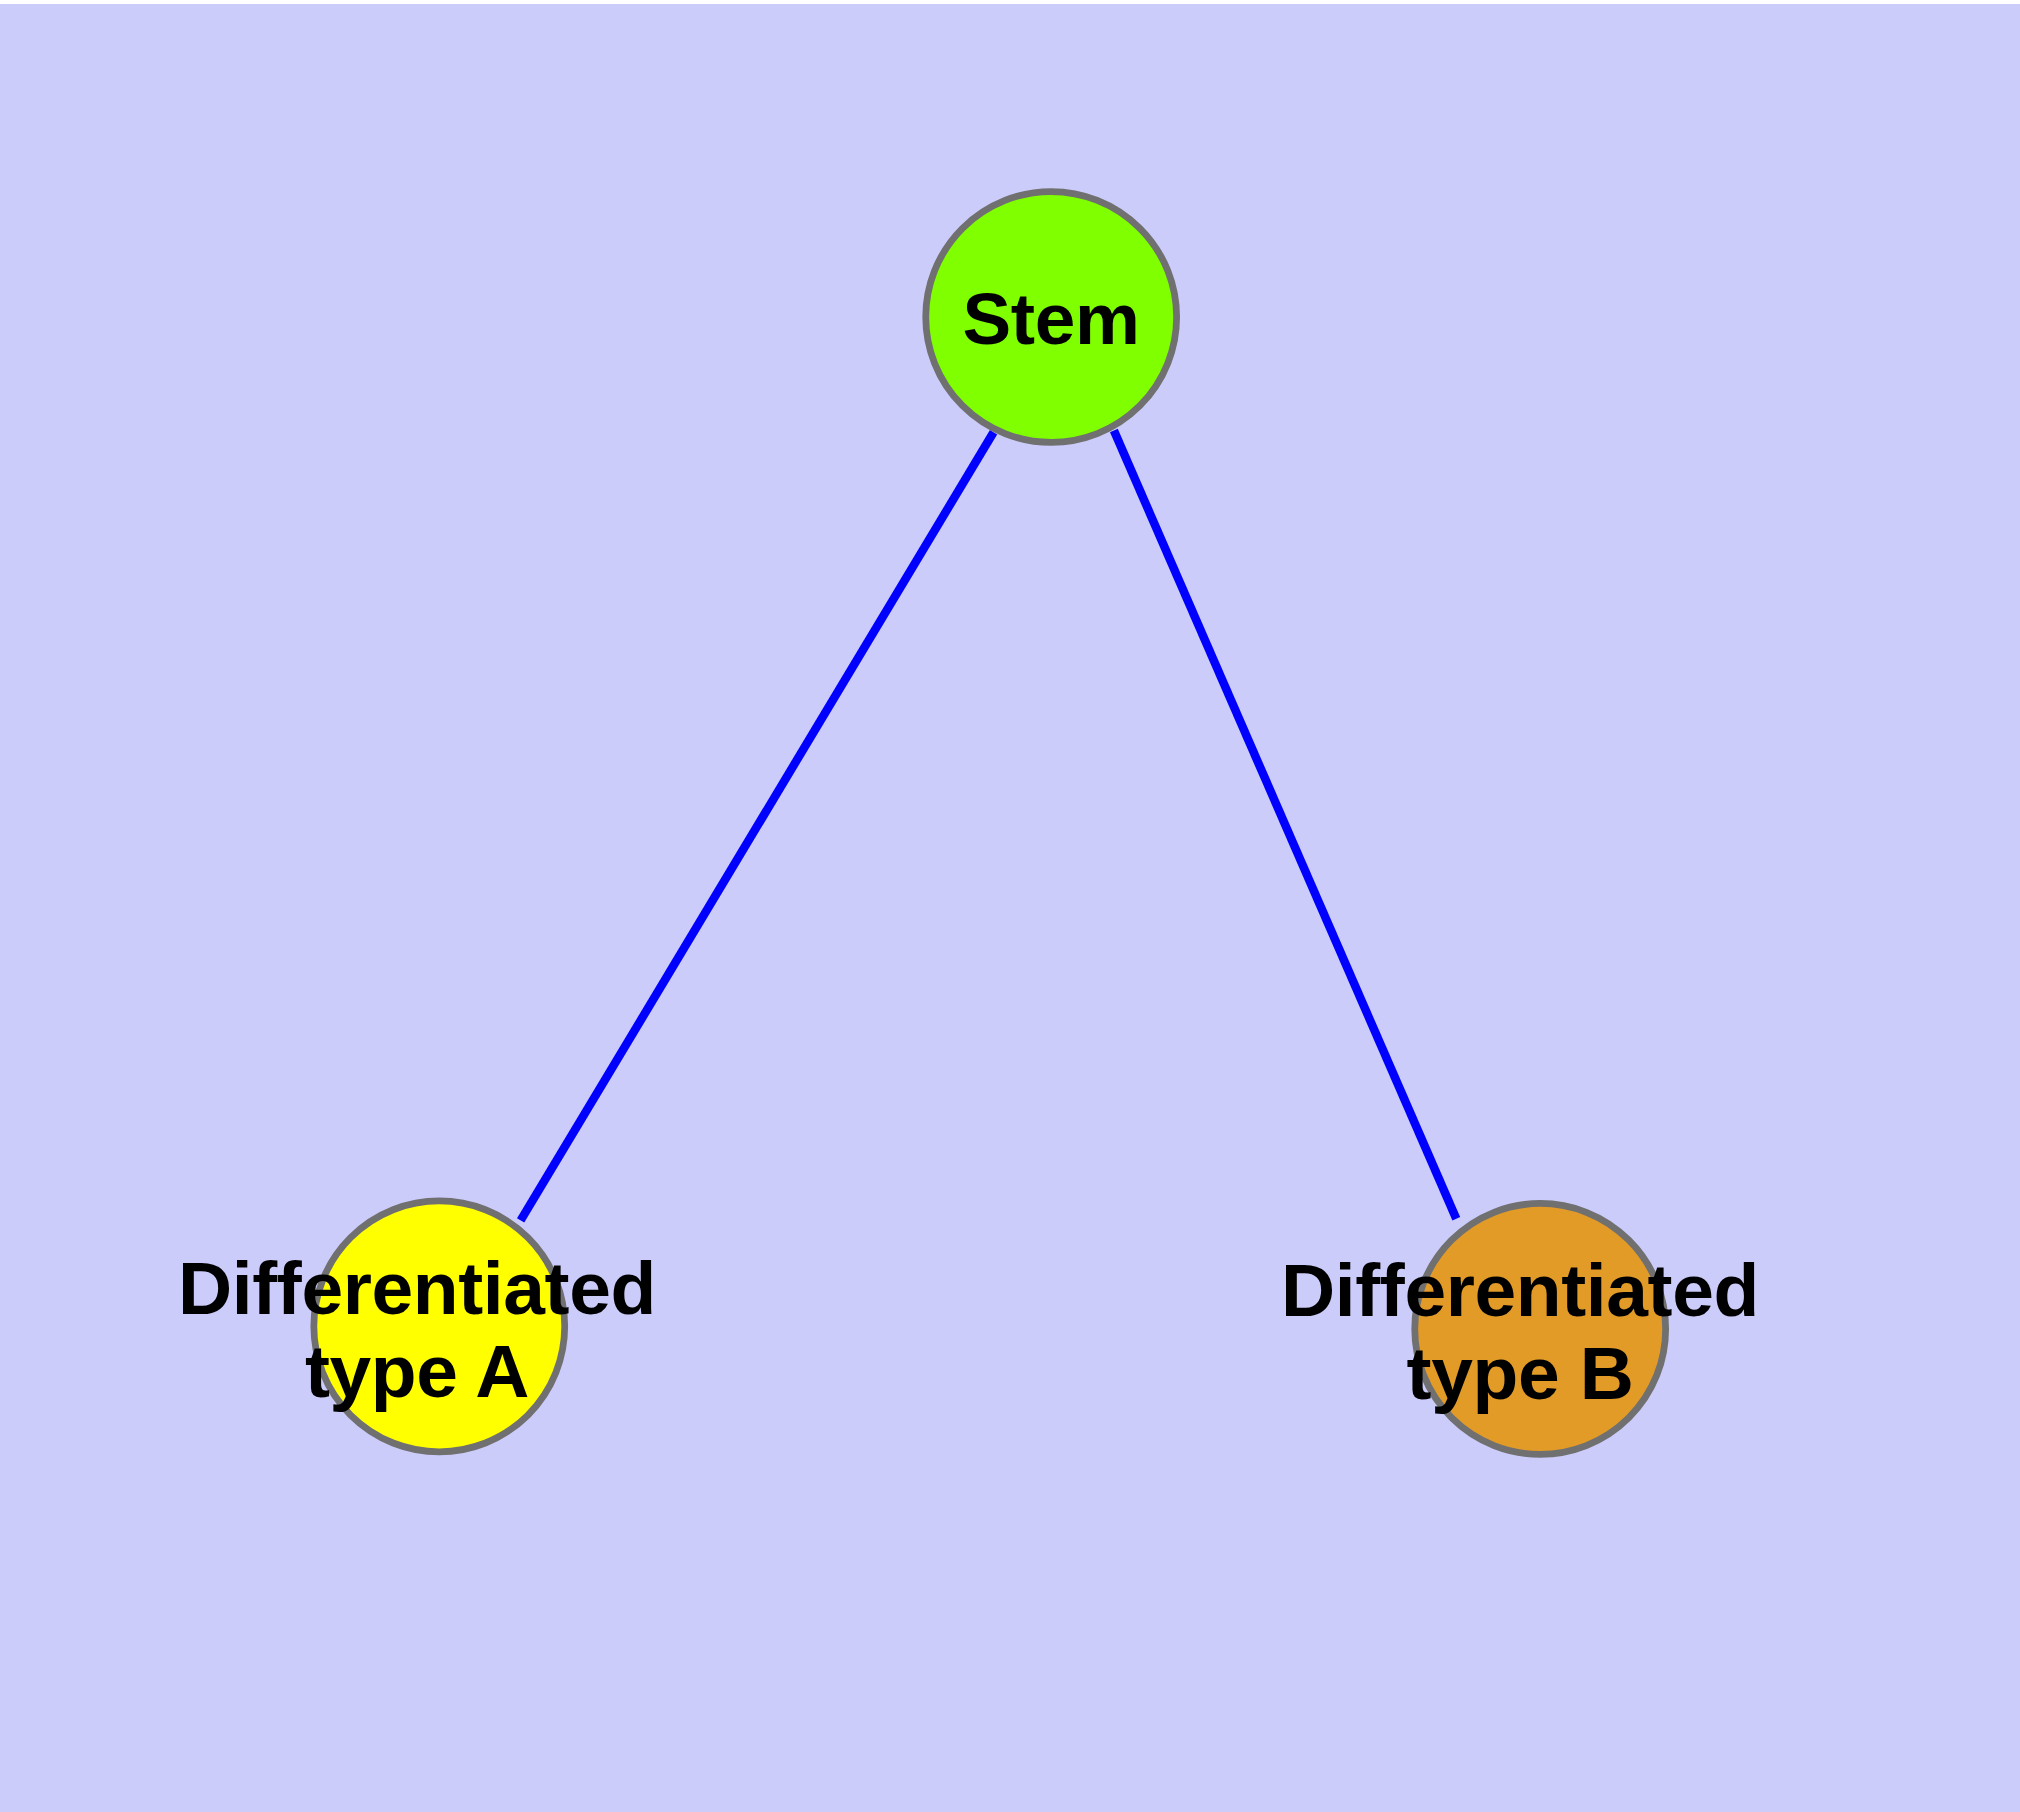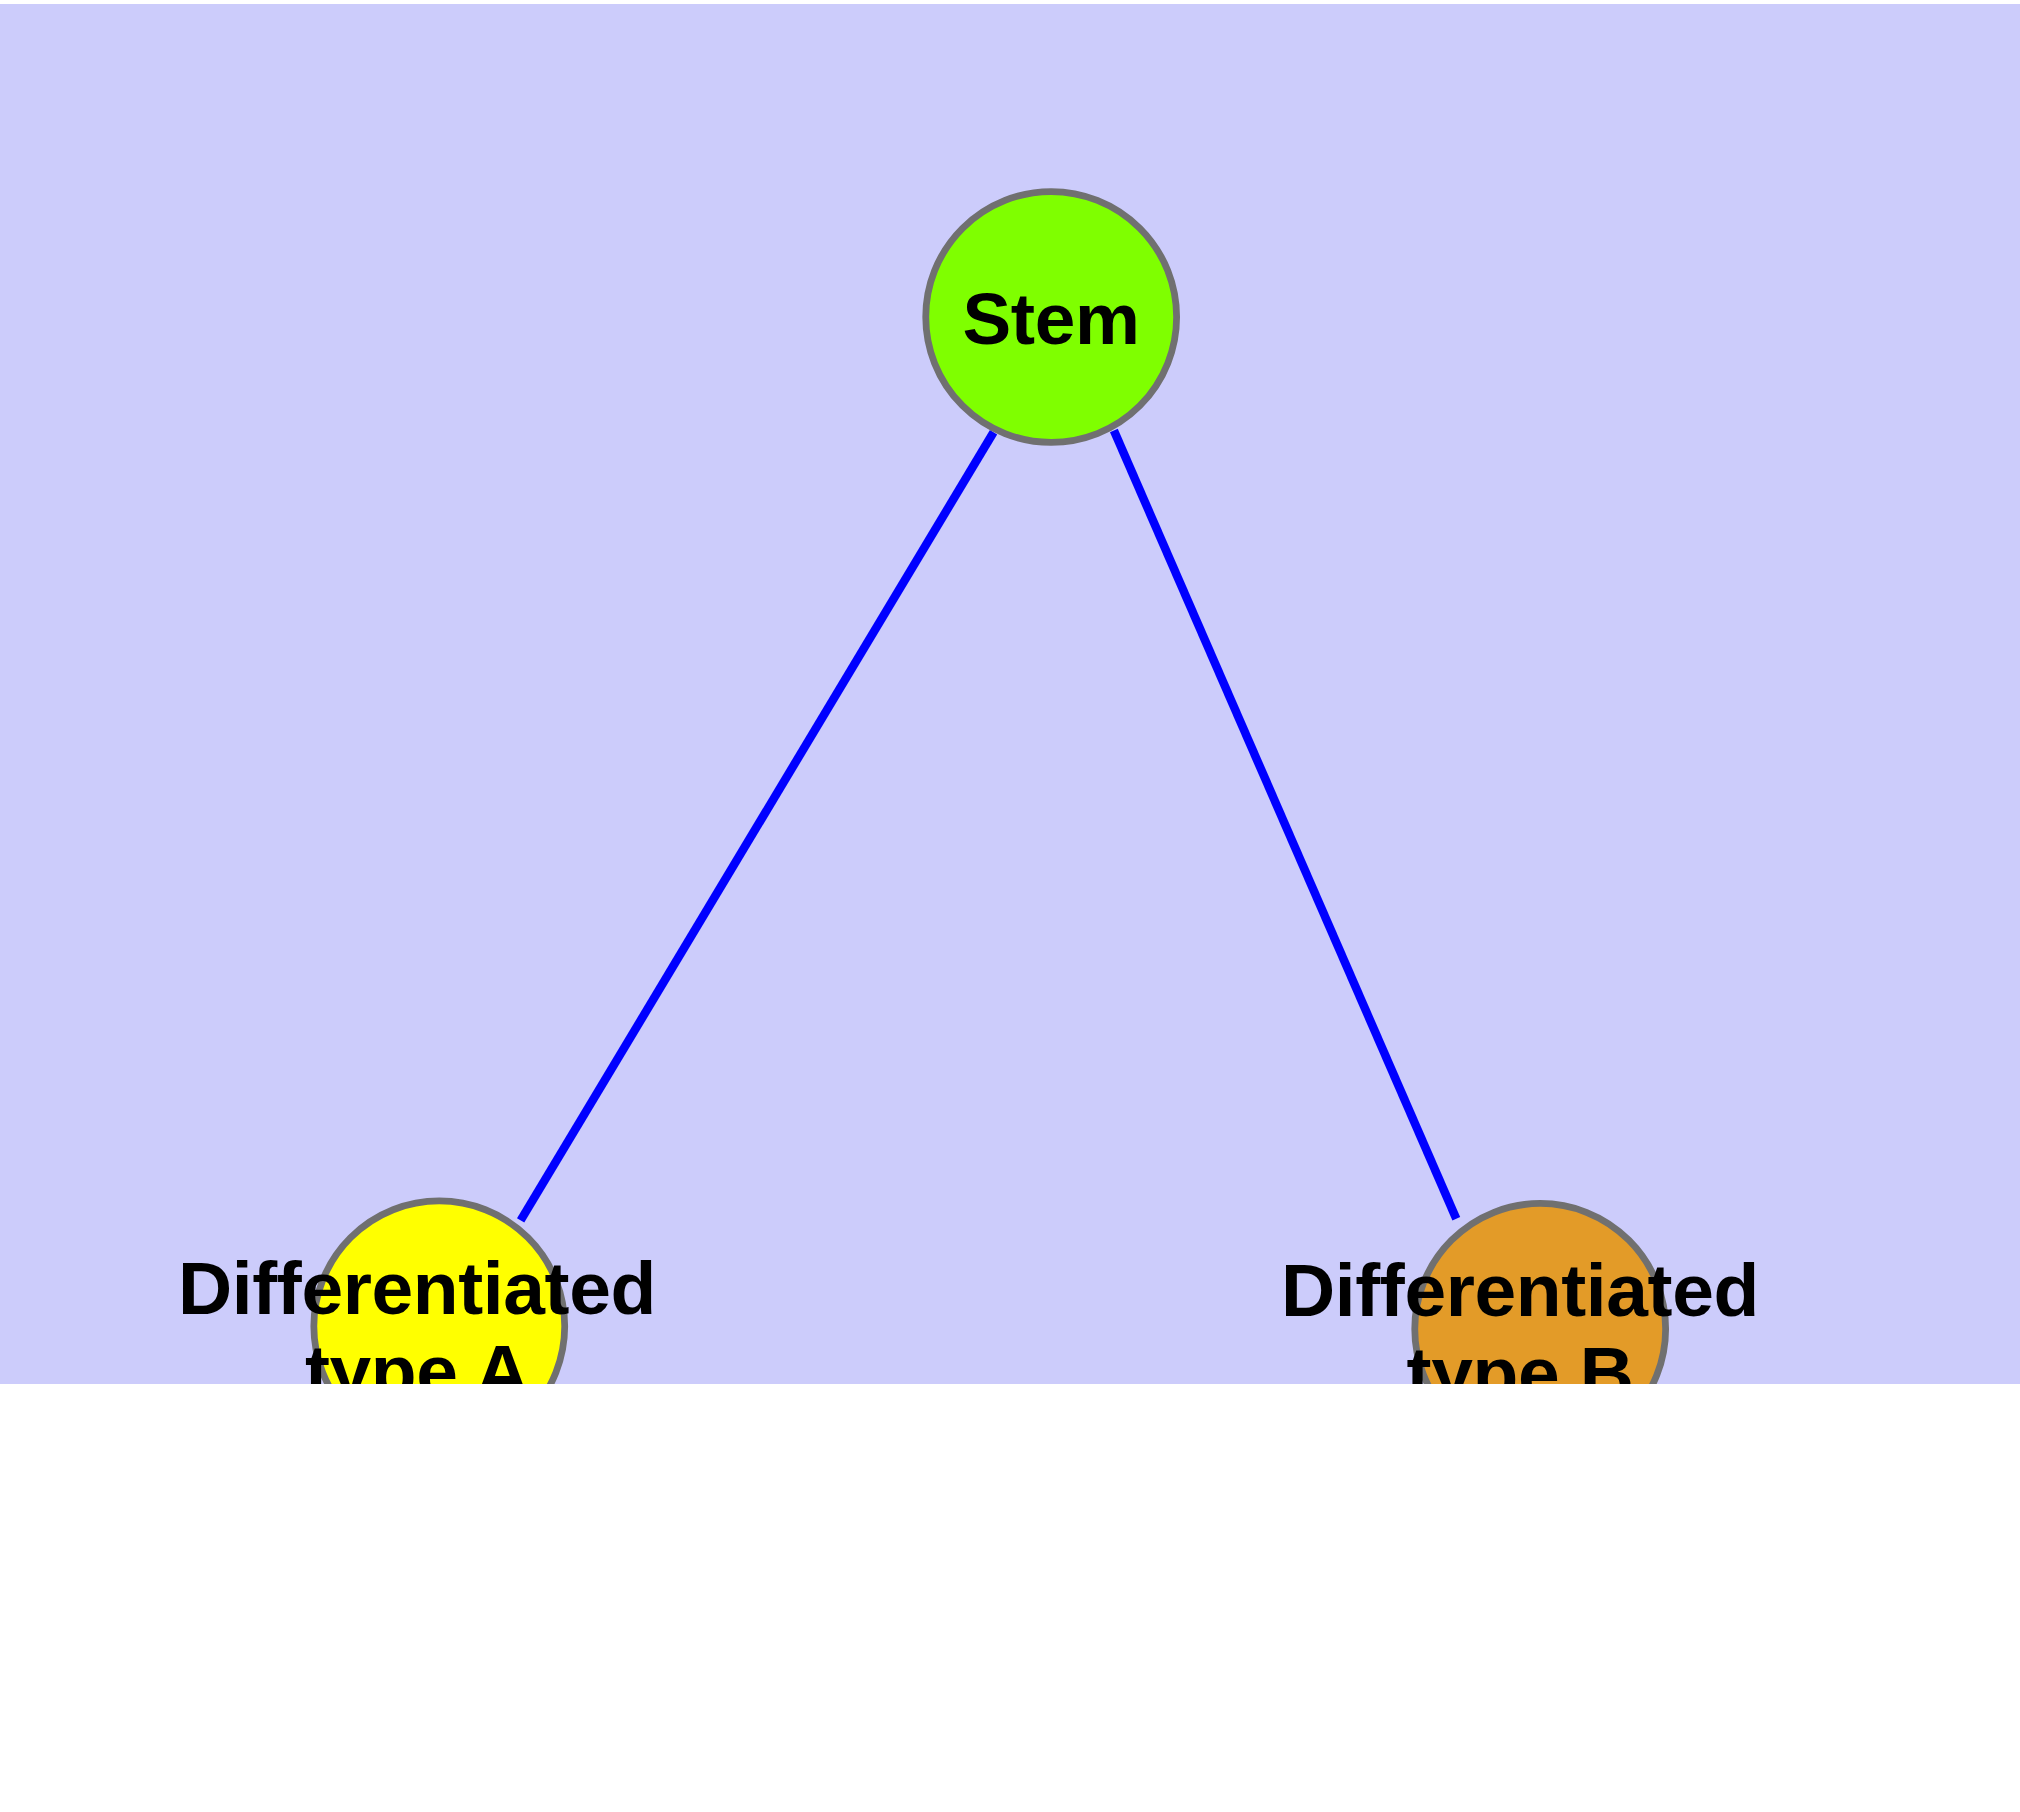--- a/index.html
+++ b/index.html
@@ -3,21 +3,21 @@
 <meta charset="utf-8">
 <style>
   html, body {
     margin: 0;
     padding: 0;
     background: #ffffff;
   }
   #canvas {
     position: relative;
     width: 2021px;
-    height: 1384px;
+    height: 1812px;
     overflow: hidden;
     font-family: "Liberation Sans", sans-serif;
   }
   #bg-plane {
     position: absolute;
     left: 0;
     top: 4.2px;
     width: 2021px;
     height: 1808px;
     background: #ccccfb;

